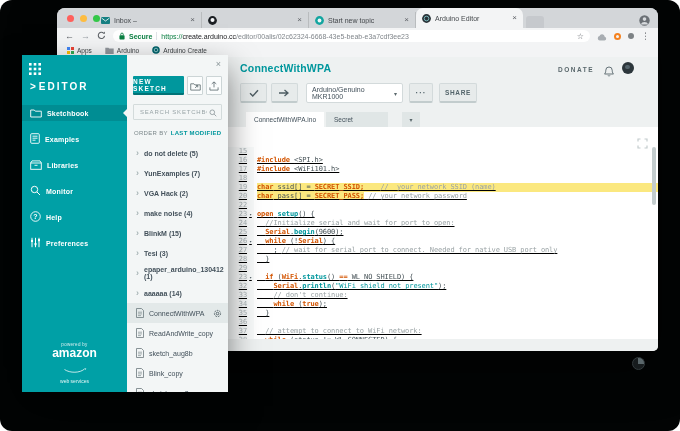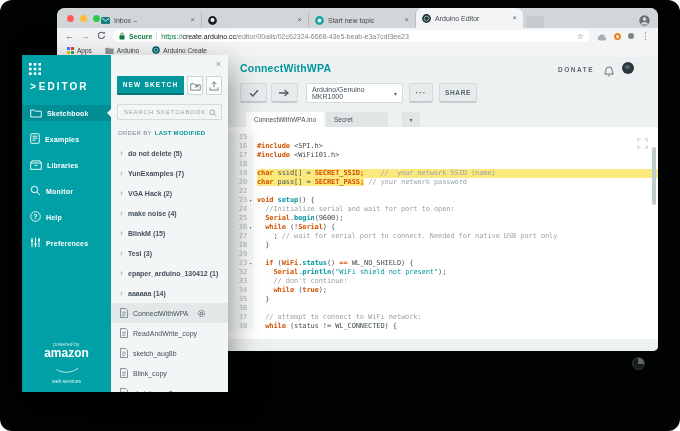--- a/index.html
+++ b/index.html
@@ -53,36 +53,36 @@
            margin-left:4px;margin-right:6px;}
   .caret{font-size:6px;color:#5a686c;}
   .tbtn.more{width:24px;margin-right:6px;font-size:8px;font-weight:bold;letter-spacing:1px;}
   .tbtn.share{width:38px;font-size:6.5px;font-weight:bold;letter-spacing:.6px;}
   .tabrow{position:absolute;left:189px;top:55px;height:15px;display:flex;align-items:flex-end;font-size:6.5px;color:#42505a;}
   .ftab{height:15px;display:flex;align-items:center;padding:0 8px;}
   .ftab.ino{background:#fff;}
   .ftab.secret{background:#e0e6e6;margin-left:2px;padding:0 14px 0 8px;width:40px;}
   .ftab.dd{background:#e0e6e6;margin-left:14px;width:18px;justify-content:center;padding:0;}
   .codearea{position:absolute;left:171px;top:70px;right:0;bottom:12px;background:#fff;overflow:hidden;
-            font-family:"DejaVu Sans Mono", monospace;padding-top:6px;}
+            font-family:"DejaVu Sans Mono", monospace;padding-top:20px;text-decoration:underline;}
   .cl{display:flex;height:9px;line-height:9px;font-size:7px;letter-spacing:-.1px;}
   .gut{width:26px;flex:none;background:#f8fafa;display:flex;justify-content:flex-end;align-items:center;color:#a9b2b5;}
   .lnum{text-align:right;}
   .foldc{width:7px;font-size:4.5px;color:#55626a;text-align:center;}
   .ct{flex:1;white-space:pre;margin-left:3px;}
   .cl.hlfull .ct{background:#fbe87f;}
   .hlpart{background:#fbe87f;}
   .tx{color:#434f54}.kw{color:#d35400;font-weight:bold}.cst{color:#d35400;font-weight:bold}
   .fn{color:#00979d;font-weight:bold}.str{color:#00979d}.cm{color:#9aa3a5}.num{color:#434f54}
   .expand{position:absolute;top:78px;right:10px;}
   .vscroll{position:absolute;top:90px;right:2px;width:4px;height:58px;background:#c3cccd;border-radius:2px;}
   
   .floatpanel{position:absolute;left:22px;top:55px;width:206px;height:337px;display:flex;
               box-shadow:0 14px 30px rgba(0,0,0,.5);}
-  .tealbar{width:89px;flex:none;background:#00a0a6;position:relative;}
+  .tealbar{width:105px;flex:none;background:#00a0a6;position:relative;}
   .gridbtn{position:absolute;left:7px;top:6px;}
   .logo{position:absolute;left:8px;top:26px;color:#fff;font-size:10px;font-weight:bold;letter-spacing:2px;}
   .logo .chev{margin-right:1px;}
   .nav{position:absolute;left:0;top:50px;right:0;}
   .nav-item{height:16px;margin-bottom:10px;display:flex;align-items:center;gap:5px;padding-left:8px;
             color:#fff;font-size:7px;font-weight:bold;position:relative;letter-spacing:.2px;}
   .nav-item.active{background:#008d93;}
   .nav-item.active::after{content:"";position:absolute;right:0;top:50%;transform:translateY(-50%);
             border:4px solid transparent;border-right-color:#f3f6f6;}
   .aws{position:absolute;bottom:8px;left:0;right:0;text-align:center;color:#fff;}
@@ -319,21 +319,21 @@
               <span class="lnum">22</span>
               <span class="foldc"></span>
             </div>
             <div class="ct"></div>
           </div>
           <div class="cl">
             <div class="gut">
               <span class="lnum">23</span>
               <span class="foldc">▾</span>
             </div>
-            <div class="ct"><span class="kw">void</span><span class="tx"> </span><span class="fn">setup</span><span class="tx">() {</span></div>
+            <div class="ct"><span class="kw">open</span><span class="tx"> </span><span class="fn">setup</span><span class="tx">() {</span></div>
           </div>
           <div class="cl">
             <div class="gut">
               <span class="lnum">24</span>
               <span class="foldc"></span>
             </div>
             <div class="ct"><span class="tx">  </span><span class="cm">//Initialize serial and wait for port to open:</span></div>
           </div>
           <div class="cl">
             <div class="gut">

